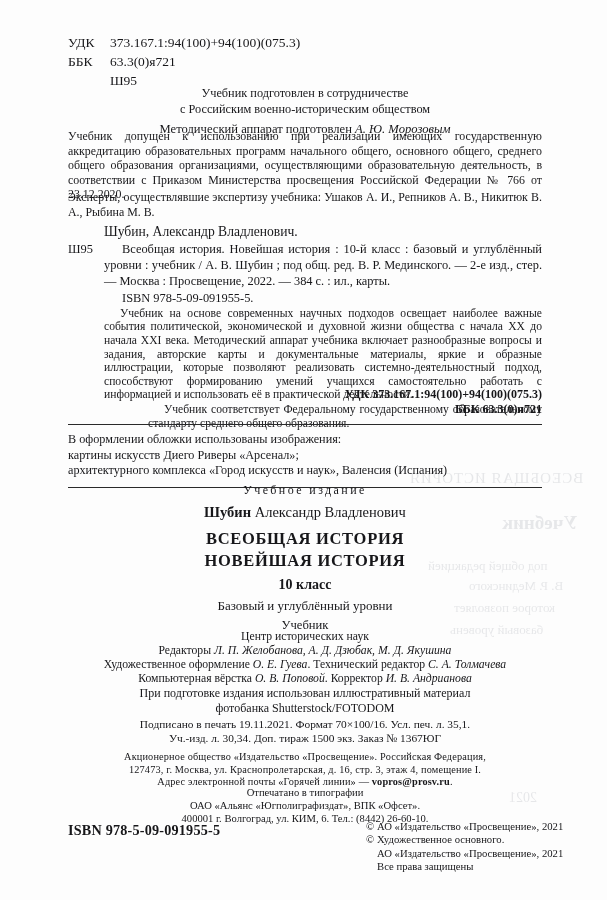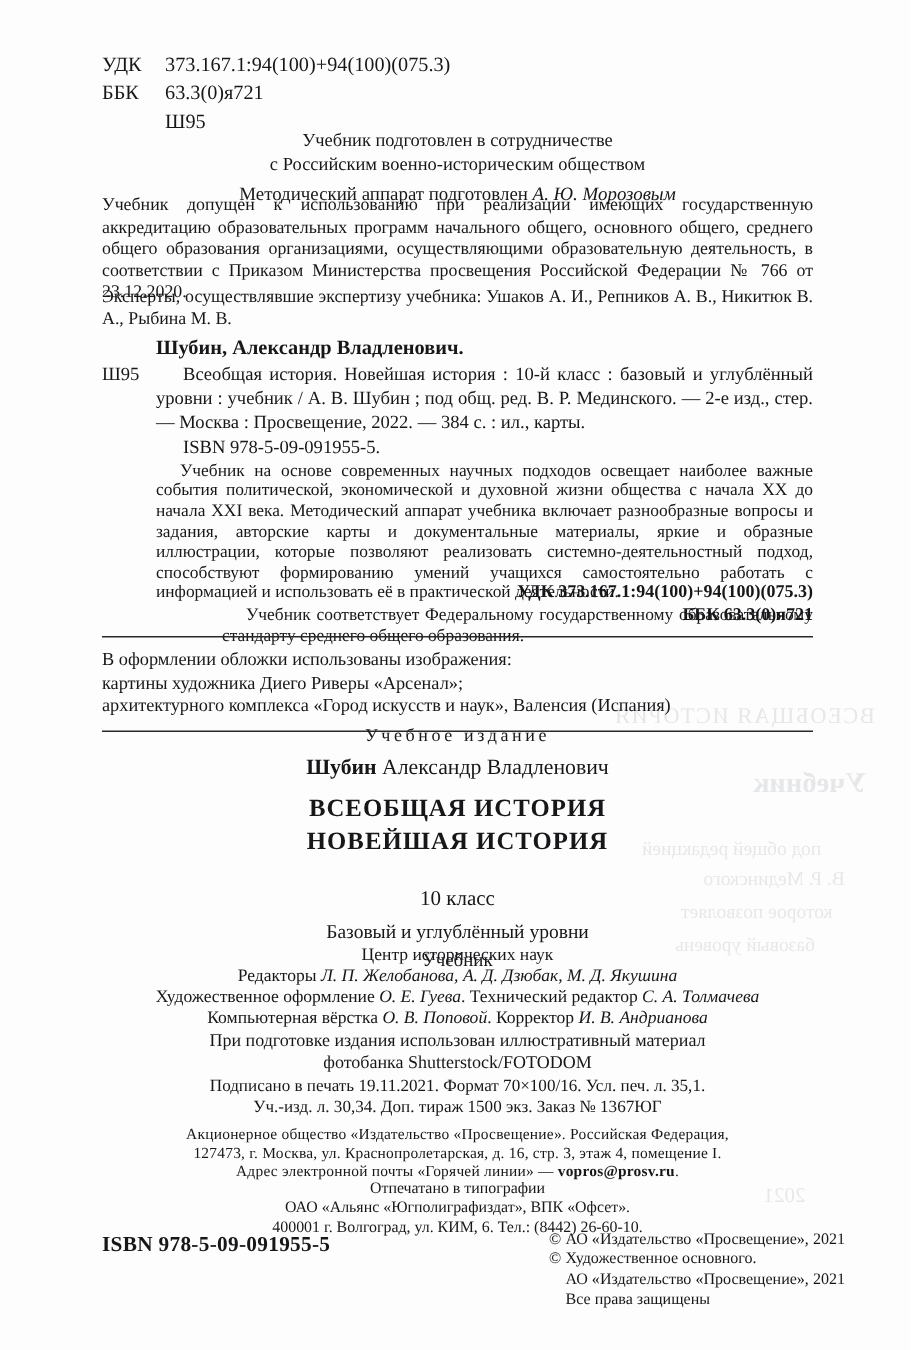--- a/index.html
+++ b/index.html
@@ -93,21 +93,21 @@
     line-height: 14.6px;
     text-align: justify;
     text-align-last: left;
   }
 
   
   #biblio-block {
     left: 68px; top: 222px; width: 474px;
   }
   #biblio-block .author-head {
-    font-weight: bold;
+    font-weight: normal;
     font-size: 13.6px;
     padding-left: 36px;
     line-height: 19px;
   }
   .biblio-row { display: flex; }
   .biblio-row .shifr {
     flex: 0 0 36px;
     font-size: 12.4px;
     line-height: 16.2px;
   }
@@ -167,22 +167,22 @@
   #edition-block .author b { font-weight: bold; }
   #edition-block .title1,
   #edition-block .title2 {
     font-size: 16.5px;
     font-weight: bold;
     letter-spacing: 0.7px;
     line-height: 22px;
   }
   #edition-block .grade {
     font-size: 14px;
-    font-weight: normal;
-    margin-top: 20px;
+    font-weight: bold;
+    margin-top: 5px;
   }
   #edition-block .levels {
     font-size: 13px;
     margin-top: 5px;
   }
   #edition-block .kind {
     font-size: 12.6px;
     margin-top: 4px;
   }
 
@@ -305,21 +305,21 @@
       </div>
     </div>
 
     <div class="block" id="udk-right">
       <div>УДК 373.167.1:94(100)+94(100)(075.3)</div>
       <div>ББК 63.3(0)я721</div>
     </div>
 
     <div class="block" id="cover-credits">
       <div>В оформлении обложки использованы изображения:</div>
-      <div>картины художника Диего Риверы «Арсенал»;</div>
+      <div>картины искусств Диего Риверы «Арсенал»;</div>
       <div>архитектурного комплекса «Город искусств и наук», Валенсия (Испания)</div>
     </div>
 
     <div class="block" id="edition-block">
       <div class="uch-izd">Учебное издание</div>
       <div class="author"><b>Шубин</b><span> Александр Владленович</span></div>
       <div class="title1">ВСЕОБЩАЯ ИСТОРИЯ</div>
       <div class="title2">НОВЕЙШАЯ ИСТОРИЯ</div>
       <div class="grade">10 класс</div>
       <div class="levels">Базовый и углублённый уровни</div>

